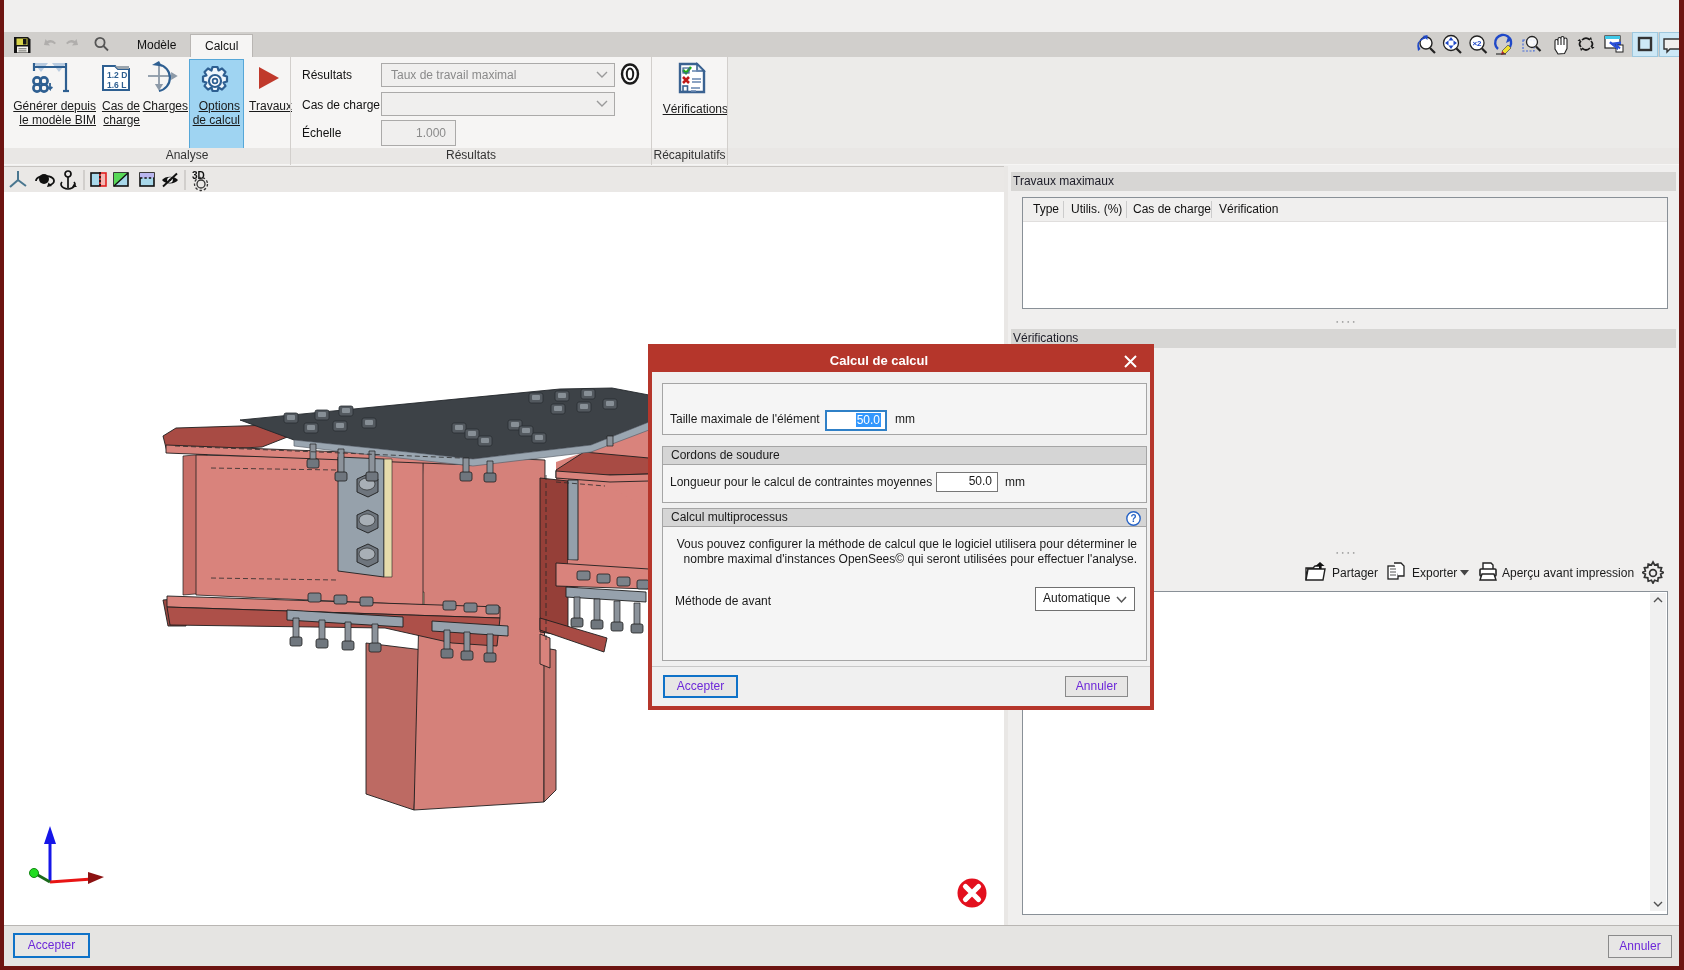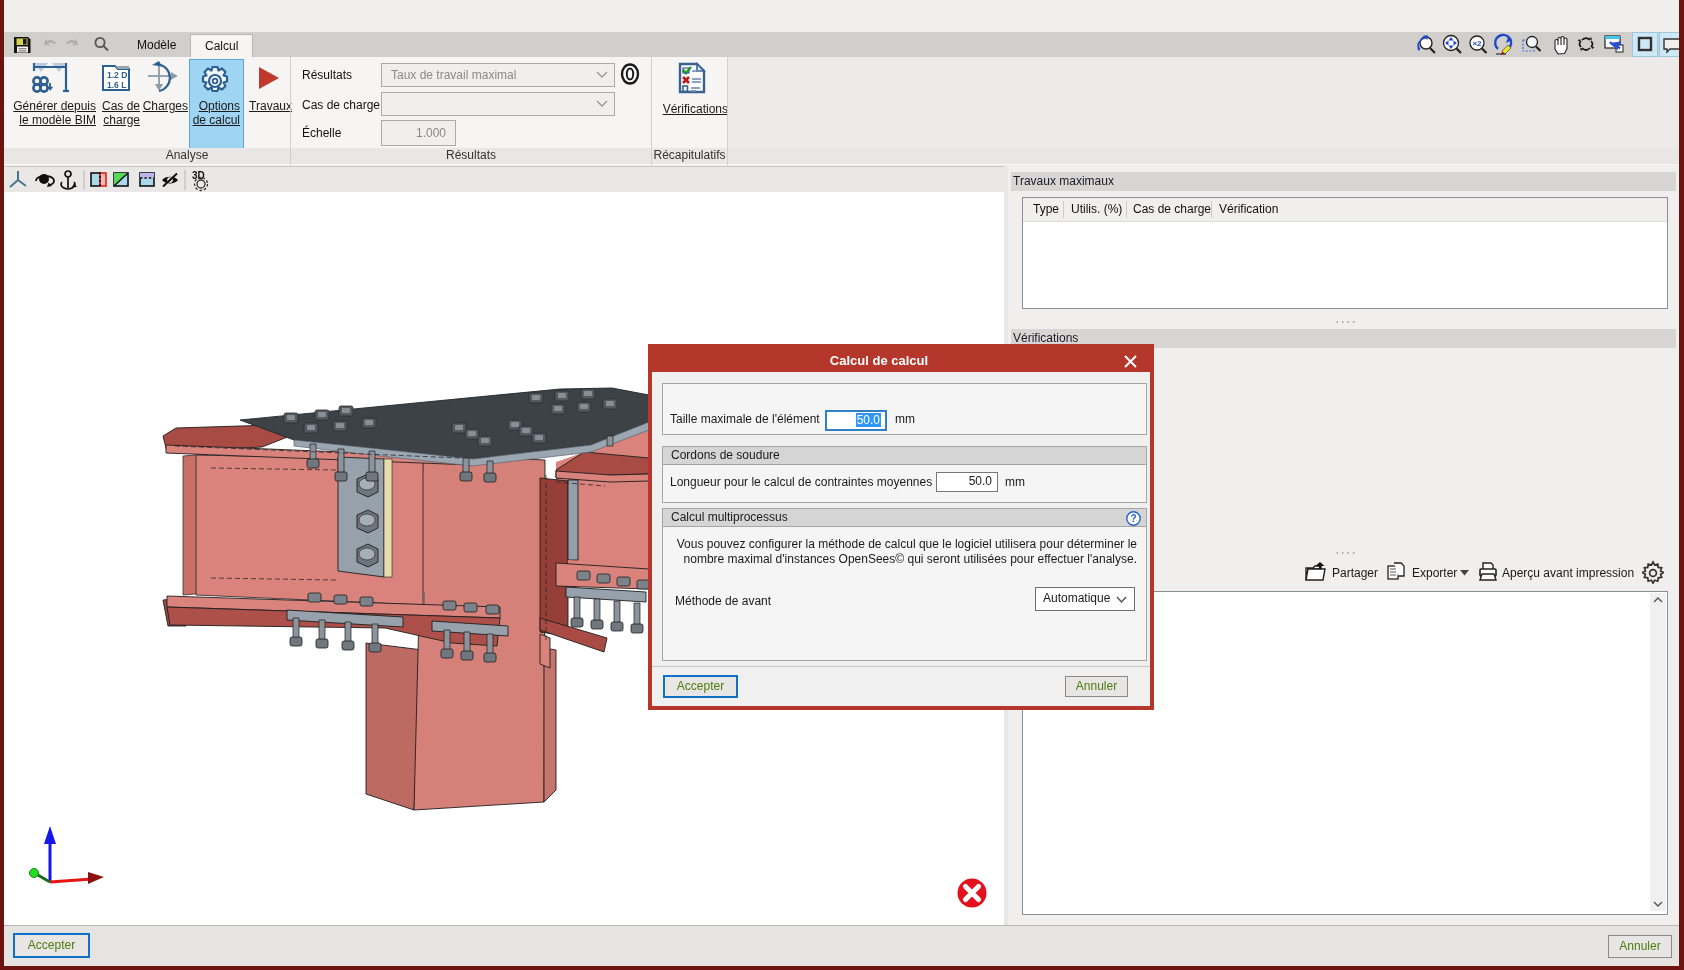--- a/index.html
+++ b/index.html
@@ -28,21 +28,21 @@
   
   #rpanel{left:1008px;top:166px;width:672px;height:759px;background:#f0efee;}
   .sechead{position:absolute;left:3px;width:665px;height:19px;background:#d7d6d4;line-height:19px;padding-left:2px;color:#1b1b26;font-size:12px;box-sizing:border-box;}
   .tbl{position:absolute;background:#fff;border:1px solid #899097;}
   .thdr{position:absolute;left:0;top:0;right:0;height:23px;background:#f0efee;border-bottom:1px solid #e0dedd;}
   .thdr span{position:absolute;top:4px;font-size:12px;color:#111;}
   .vsep{position:absolute;top:3px;width:1px;height:17px;background:#cccccc;}
   .dots{position:absolute;color:#9a9a9a;font-size:4px;letter-spacing:1px;}
   
   #bottombar{left:4px;top:925px;width:1676px;height:41px;background:#e5e4e2;border-top:1px solid #b9b6b3;}
-  .btn{position:absolute;background:#e7e6e5;border:1px solid #8a8a8a;font-size:12px;text-align:center;color:#4d7c0f;}
+  .btn{position:absolute;background:#e7e6e5;border:1px solid #8a8a8a;font-size:12px;text-align:center;color:#6d28d9;}
   .btnfocus{border:2px solid #0f72c8;}
   
   #dialog{left:648px;top:344px;width:506px;height:366px;background:#b5362b;}
   #dlgtitle{left:0;top:3px;width:506px;height:28px;color:#fff;font-weight:bold;font-size:13px;line-height:28px;text-align:center;padding-right:44px;box-sizing:border-box;}
   #dlgbody{left:4px;top:28px;width:498px;height:334px;background:#f0f0f0;}
   .grp{position:absolute;left:10px;width:483px;border:1px solid #a5a5a5;background:#f5f5f5;}
   .grphead{height:17px;background:#d5d5d5;border-bottom:1px solid #a5a5a5;line-height:17px;padding-left:8px;font-size:12px;color:#1a1a1a;}
 </style>
 </head>
 <body>

